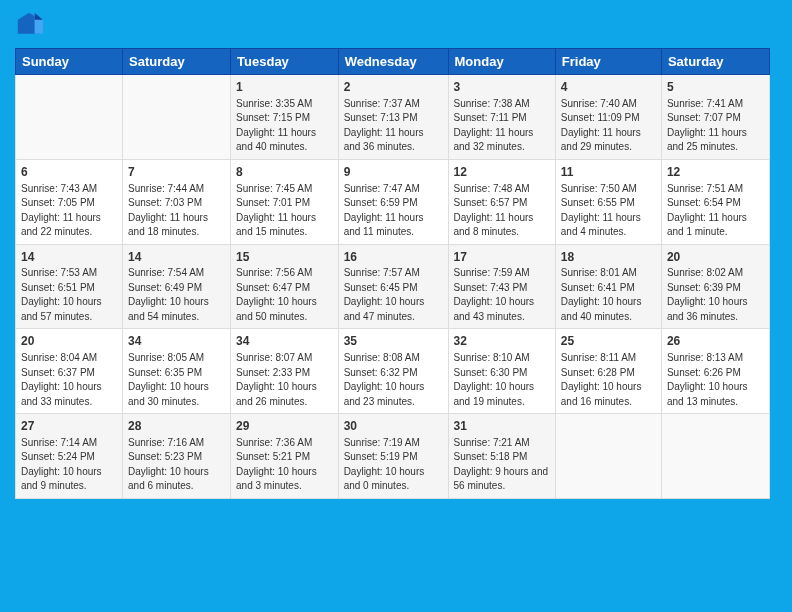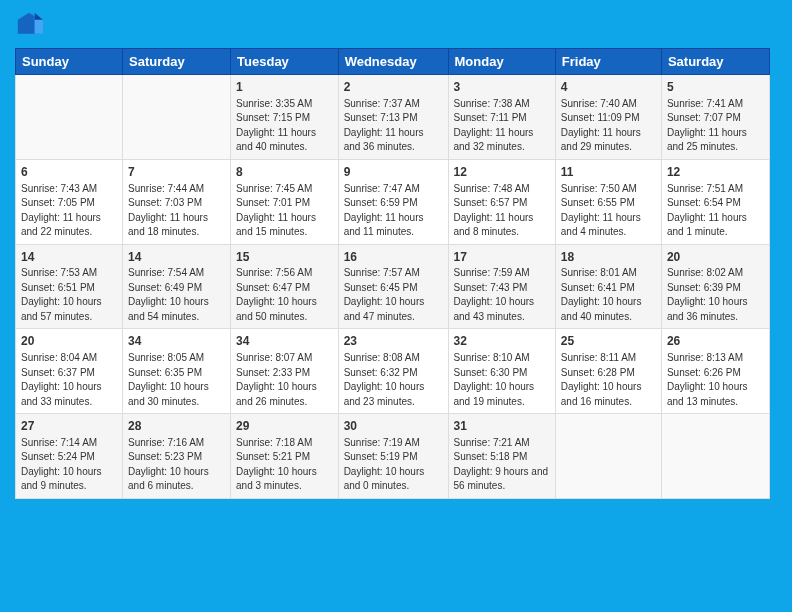--- a/index.html
+++ b/index.html
@@ -274,21 +274,21 @@
 Sunset: 6:35 PM
 Daylight: 10 hours and 30 minutes.</div>
           </td>
           <td>
             <span class="day-num">34</span>
             <div class="cell-content">Sunrise: 8:07 AM
 Sunset: 2:33 PM
 Daylight: 10 hours and 26 minutes.</div>
           </td>
           <td>
-            <span class="day-num">23</span>
+            <span class="day-num">35</span>
             <div class="cell-content">Sunrise: 8:08 AM
 Sunset: 6:32 PM
 Daylight: 10 hours and 23 minutes.</div>
           </td>
           <td>
             <span class="day-num">32</span>
             <div class="cell-content">Sunrise: 8:10 AM
 Sunset: 6:30 PM
 Daylight: 10 hours and 19 minutes.</div>
           </td>
@@ -313,21 +313,21 @@
 Daylight: 10 hours and 9 minutes.</div>
           </td>
           <td>
             <span class="day-num">28</span>
             <div class="cell-content">Sunrise: 7:16 AM
 Sunset: 5:23 PM
 Daylight: 10 hours and 6 minutes.</div>
           </td>
           <td>
             <span class="day-num">29</span>
-            <div class="cell-content">Sunrise: 7:18 AM
+            <div class="cell-content">Sunrise: 7:36 AM
 Sunset: 5:21 PM
 Daylight: 10 hours and 3 minutes.</div>
           </td>
           <td>
             <span class="day-num">30</span>
             <div class="cell-content">Sunrise: 7:19 AM
 Sunset: 5:19 PM
 Daylight: 10 hours and 0 minutes.</div>
           </td>
           <td>

